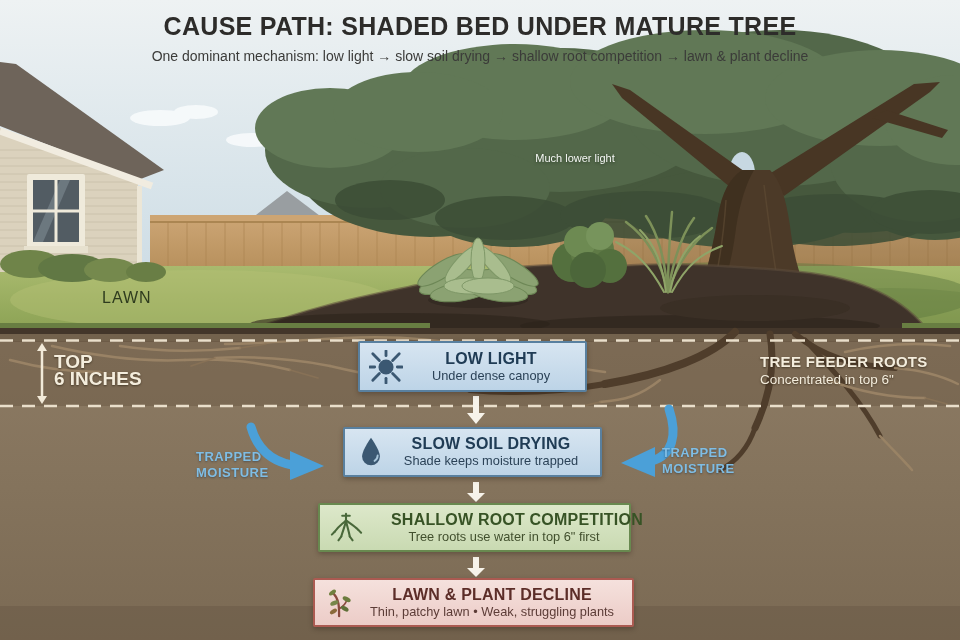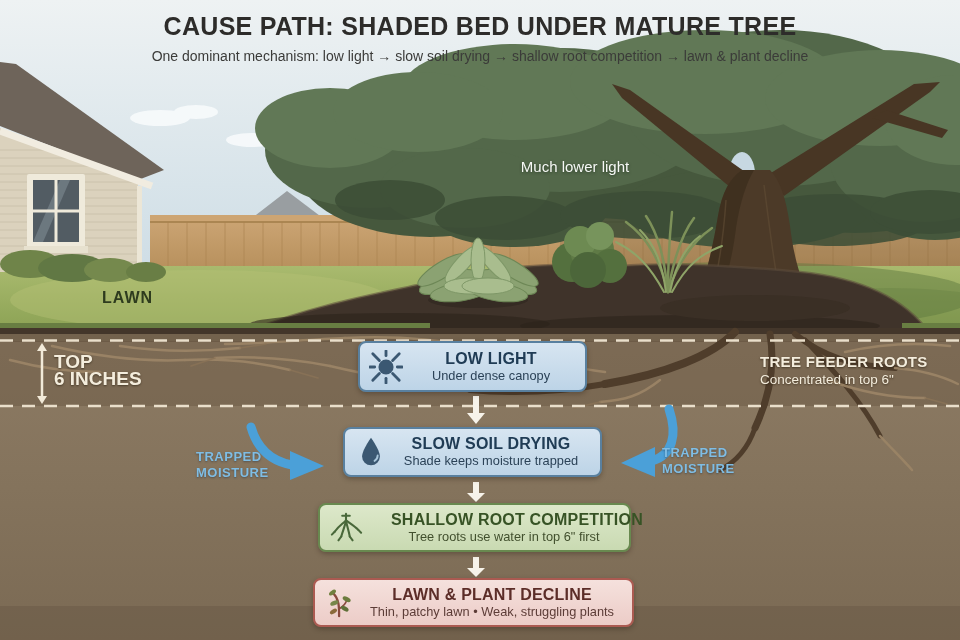--- a/index.html
+++ b/index.html
@@ -10,34 +10,34 @@
 
   
   .hdr-title{top:12px;left:0;right:0;text-align:center;font-size:25px;font-weight:bold;
              color:#2d2c2a;letter-spacing:.3px;}
   .hdr-sub{top:48px;left:0;right:0;text-align:center;font-size:14px;color:#3b3b39;}
 
   
   .canopy{left:440px;top:142px;width:270px;text-align:center;color:#f6f8f5;
           text-shadow:0 1px 3px rgba(20,35,20,.55);}
   .canopy .t{font-size:16.5px;font-weight:bold;letter-spacing:.4px;}
-  .canopy .s{font-size:15px;margin-top:16px;}
-  .lawn-lbl{left:102px;top:289px;font-size:16px;font-weight:bold;color:#2e3b1e;letter-spacing:1px;}
+  .canopy .s{font-size:11px;margin-top:10px;}
+  .lawn-lbl{left:102px;top:289px;font-size:16px;font-weight:normal;color:#2e3b1e;letter-spacing:1px;}
   .top6{left:54px;top:354px;font-size:19px;font-weight:bold;color:#f4eddd;line-height:16.5px;
         text-shadow:0 1px 2px rgba(40,30,15,.6);}
   .feeder{left:760px;top:353px;color:#f4eddd;text-shadow:0 1px 2px rgba(40,30,15,.6);}
   .feeder .t{font-size:15px;font-weight:bold;letter-spacing:.3px;}
   .feeder .s{font-size:13.5px;margin-top:2px;}
   .trap{width:96px;text-align:left;font-size:13px;font-weight:bold;color:#7fbde4;
         letter-spacing:.5px;line-height:16px;text-shadow:0 1px 2px rgba(35,45,60,.5);}
   .trap-left{left:196px;top:449px;}
   .trap-right{left:662px;top:445px;}
 
   
-  .flow-box{display:flex;align-items:center;border-radius:8px;
+  .flow-box{display:flex;align-items:center;border-radius:2px;
             box-shadow:0 2px 5px rgba(40,30,20,.35);}
   .flow-box .ic{flex:0 0 34px;margin-left:9px;display:flex;align-items:center;justify-content:center;}
   .flow-box .txt{flex:1;text-align:center;padding:0 8px 0 2px;line-height:1;}
   .flow-title{font-size:16px;font-weight:bold;letter-spacing:.2px;white-space:nowrap;}
   .flow-sub{font-size:12.8px;margin-top:3px;white-space:nowrap;}
   .box-blue{background:linear-gradient(#d7e5f1,#bdd4e7);border:2.5px solid #59809f;}
   .box-blue .flow-title{color:#203c55;} .box-blue .flow-sub{color:#2b4257;}
   .box-green{background:linear-gradient(#dde8ca,#c9dab2);border:2.5px solid #68894f;}
   .box-green .flow-title{color:#375325;margin-left:26px;} .box-green .flow-sub{color:#42502e;text-align:center;}
   .box-red{background:linear-gradient(#f5e1dd,#ecccc7);border:2.5px solid #ab5a51;}

